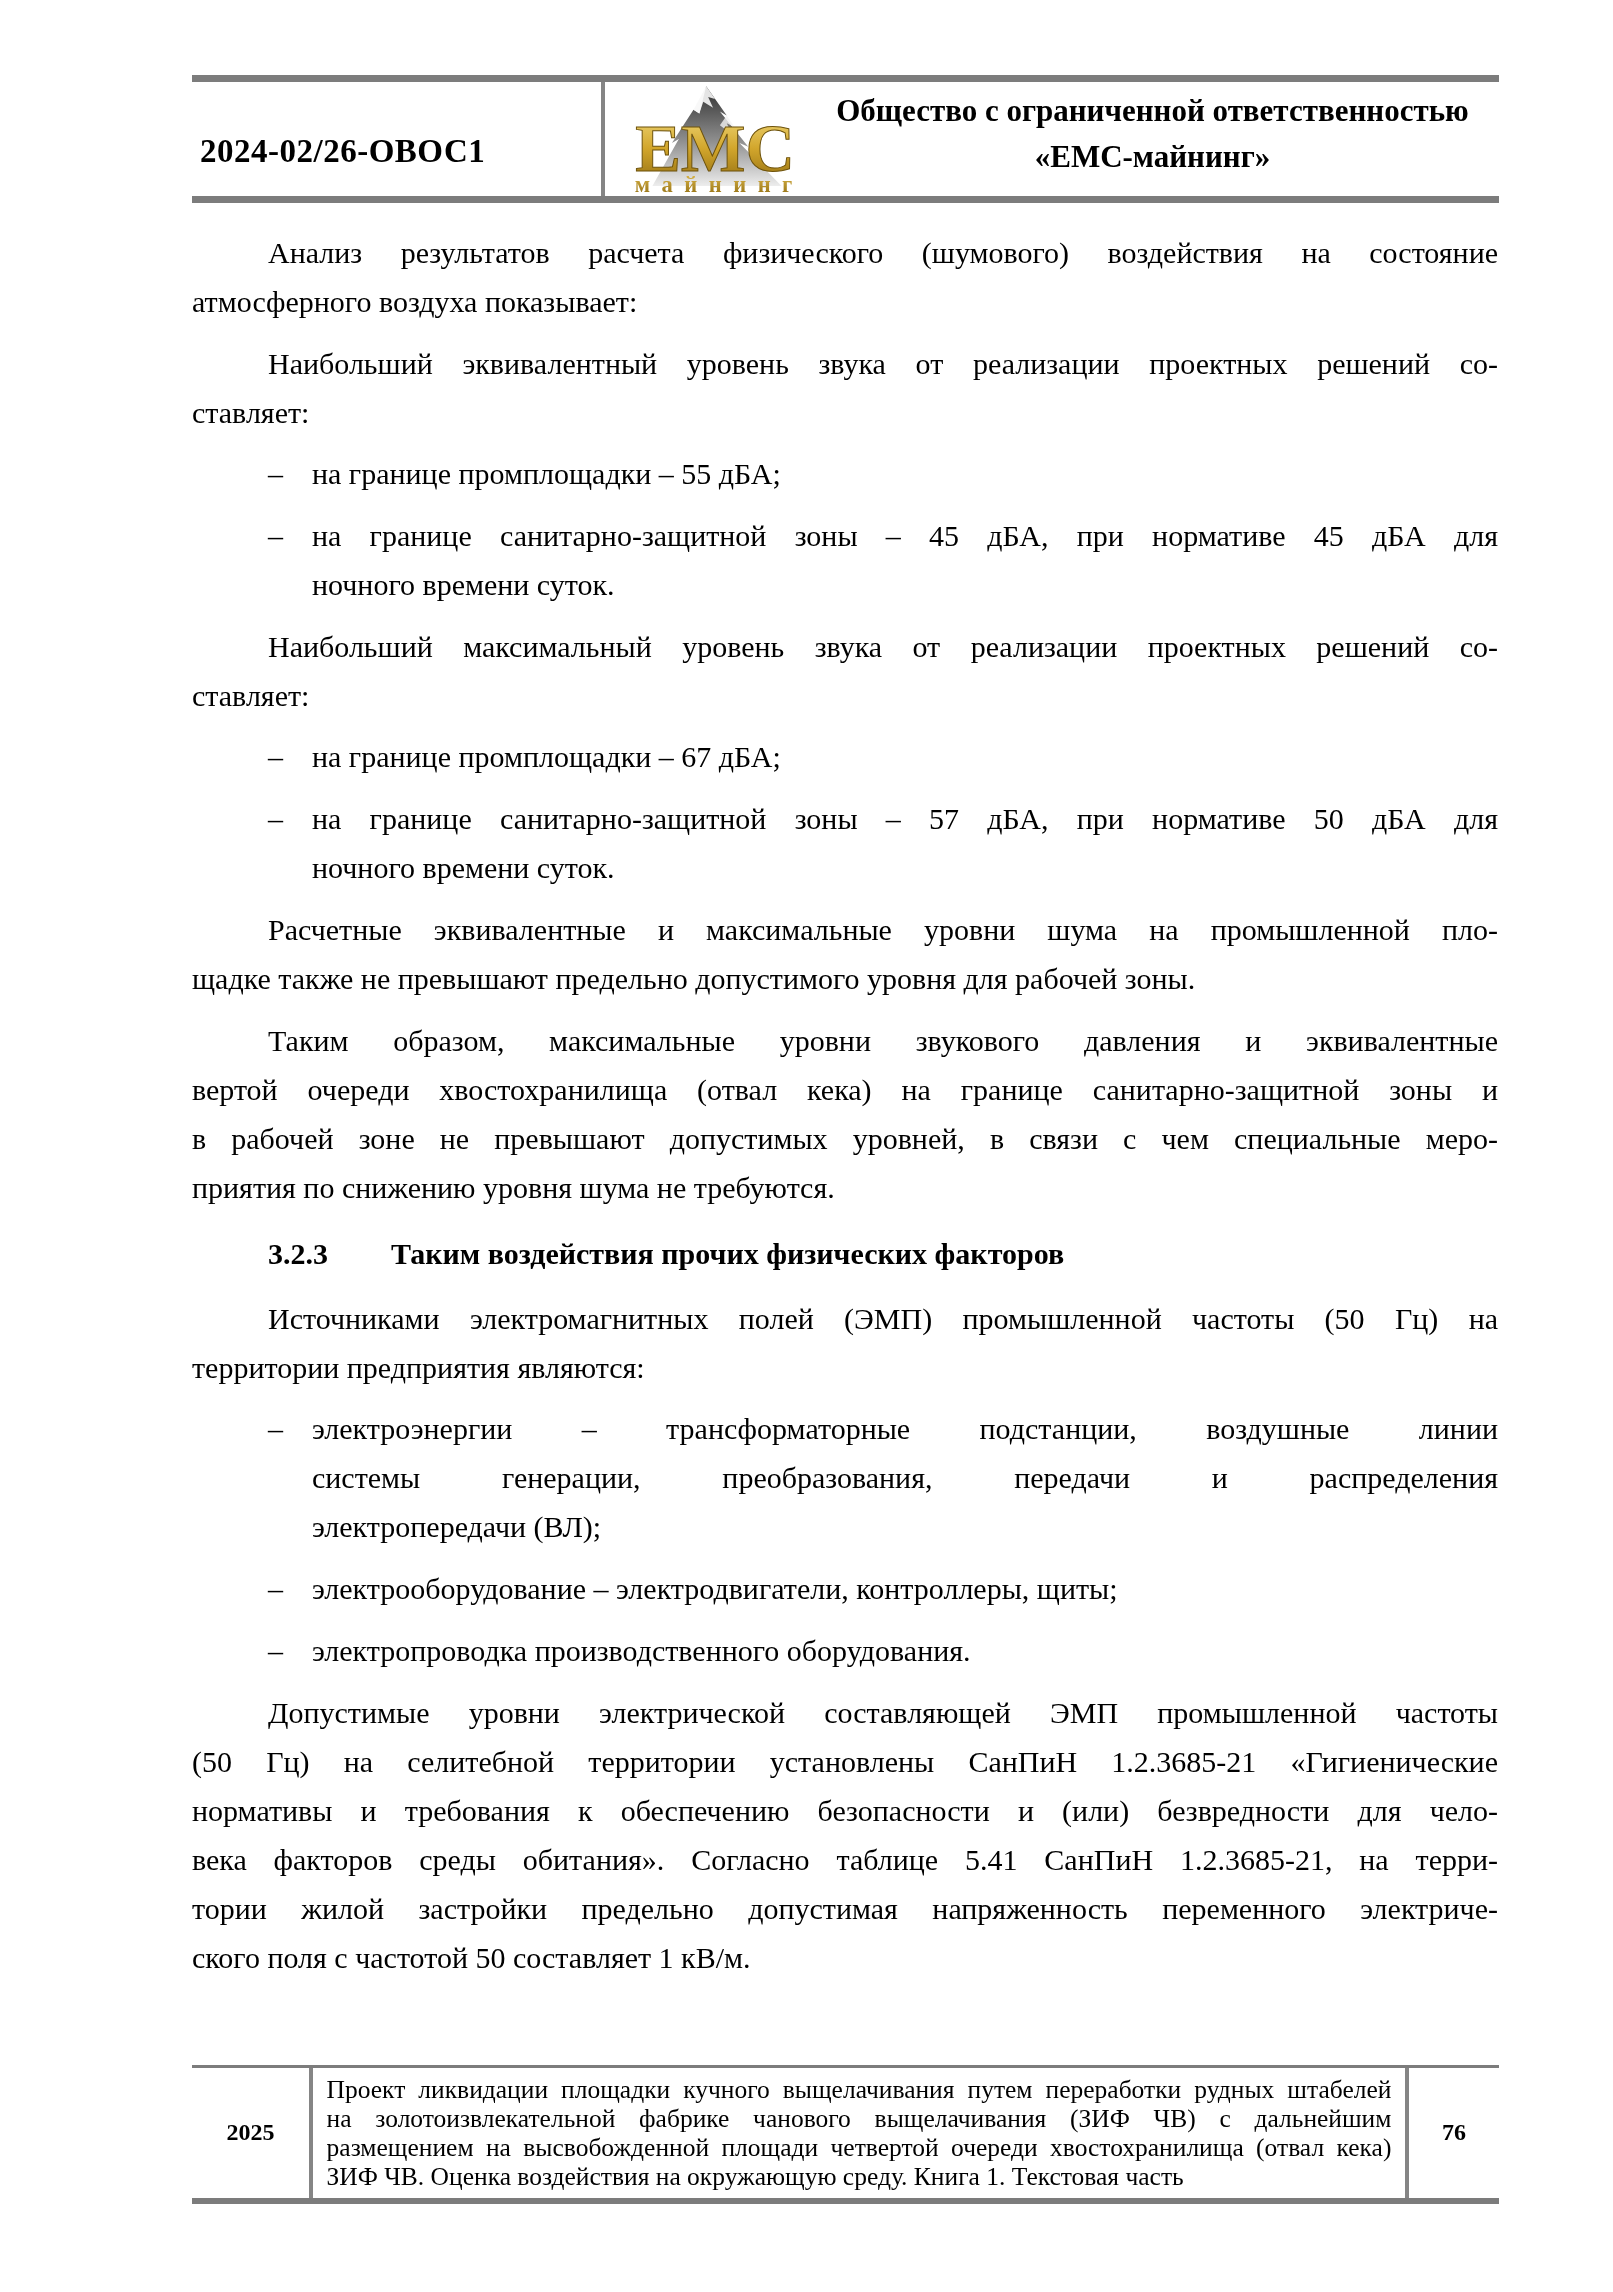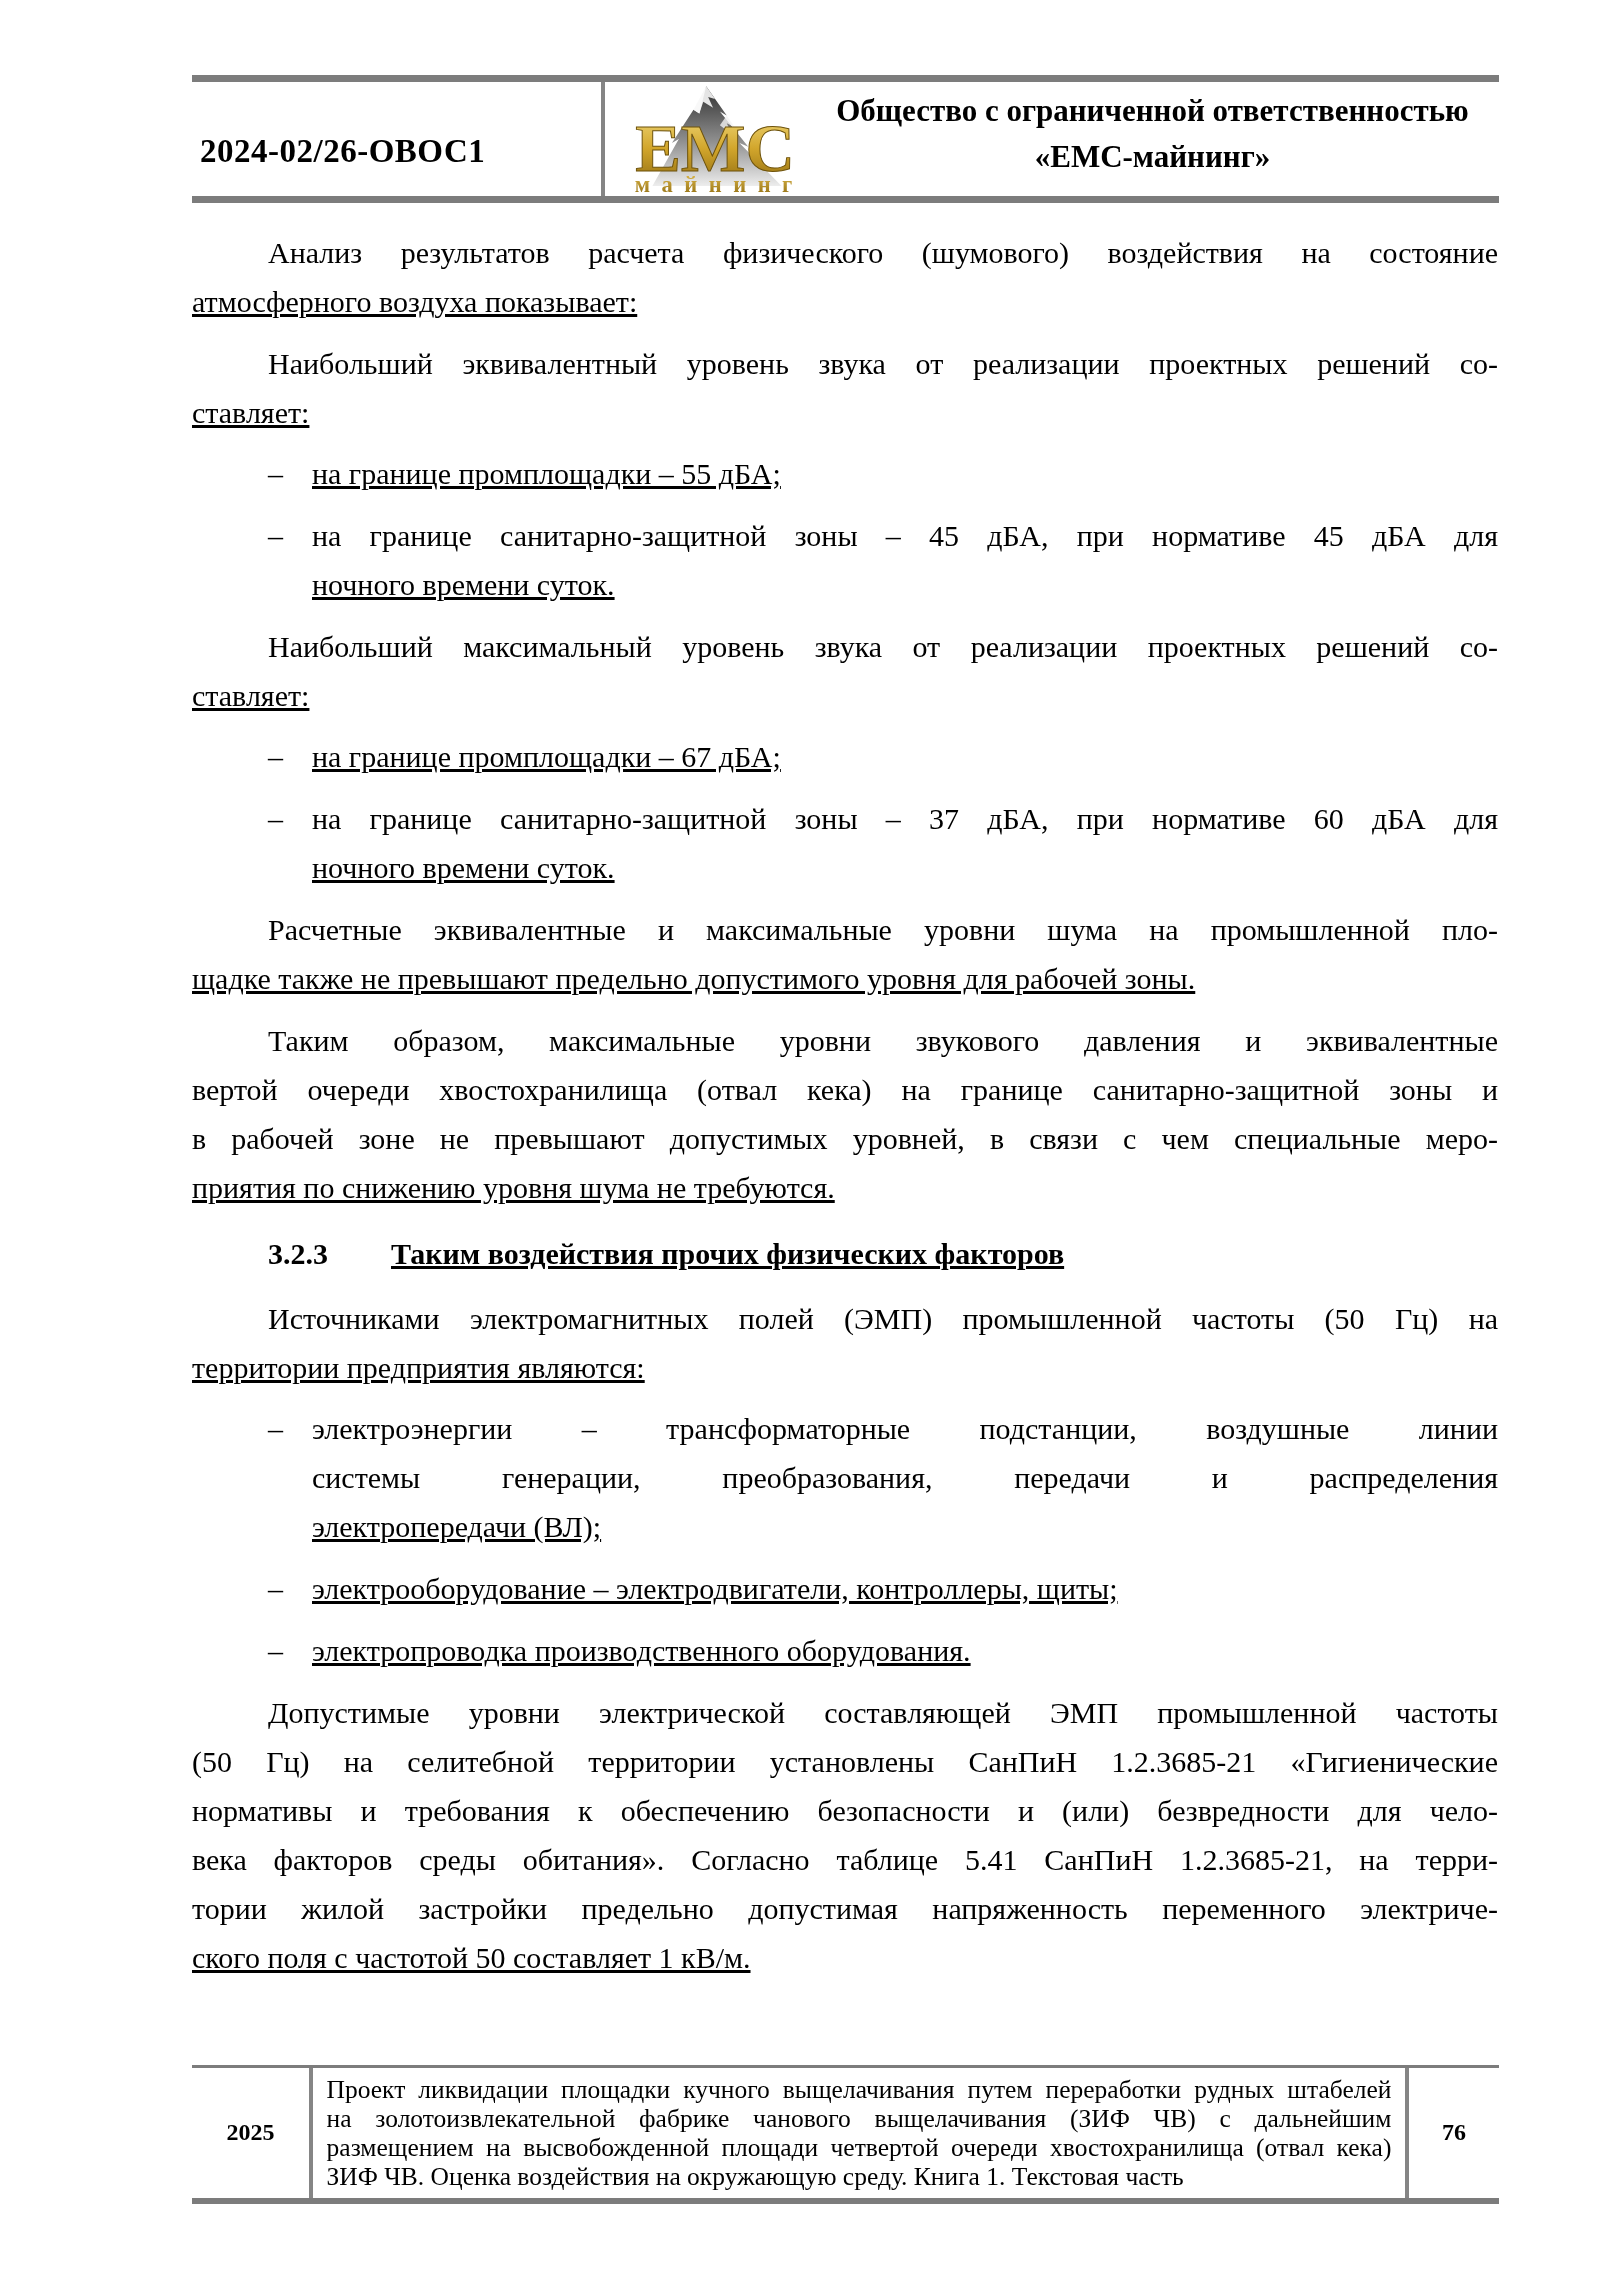--- a/index.html
+++ b/index.html
@@ -36,21 +36,21 @@
   }
   
   .doc-body{position:absolute;left:192px;top:228px;width:1306px;}
   .block{margin-top:12.7px;}
   .block:first-child{margin-top:0;}
   .line{
     font-size:30px;line-height:49px;
     text-align:justify;text-align-last:justify;
     white-space:nowrap;
   }
-  .line.last{text-align-last:left;white-space:normal;text-decoration:underline;}
+  .line.last{text-align-last:left;white-space:normal;}
   .block.p .line.first{text-indent:76px;}
   .block.li{position:relative;padding-left:120px;}
   .block.li .marker{
     position:absolute;left:76px;top:0;
     font-size:30px;line-height:49px;
   }
   .block.h{margin-top:17.6px;margin-bottom:15.7px;font-weight:bold;}
   .block.h .line{text-align:left;text-align-last:left;padding-left:76px;}
   .h-num{display:inline-block;width:123px;}
   
@@ -141,21 +141,21 @@
       <div class="block p">
         <div class="line first">Наибольший максимальный уровень звука от реализации проектных решений со-</div>
         <div class="line last">ставляет:</div>
       </div>
       <div class="block li">
         <span class="marker">–</span>
         <div class="line first last">на границе промплощадки – 67 дБА;</div>
       </div>
       <div class="block li">
         <span class="marker">–</span>
-        <div class="line first">на границе санитарно-защитной зоны – 37 дБА, при нормативе 60 дБА для</div>
+        <div class="line first">на границе санитарно-защитной зоны – 57 дБА, при нормативе 50 дБА для</div>
         <div class="line last">ночного времени суток.</div>
       </div>
       <div class="block p">
         <div class="line first">Расчетные эквивалентные и максимальные уровни шума на промышленной пло-</div>
         <div class="line last">щадке также не превышают предельно допустимого уровня для рабочей зоны.</div>
       </div>
       <div class="block p">
         <div class="line first">Таким образом, максимальные уровни звукового давления и эквивалентные</div>
         <div class="line">вертой очереди хвостохранилища (отвал кека) на границе санитарно-защитной зоны и</div>
         <div class="line">в рабочей зоне не превышают допустимых уровней, в связи с чем специальные меро-</div>

